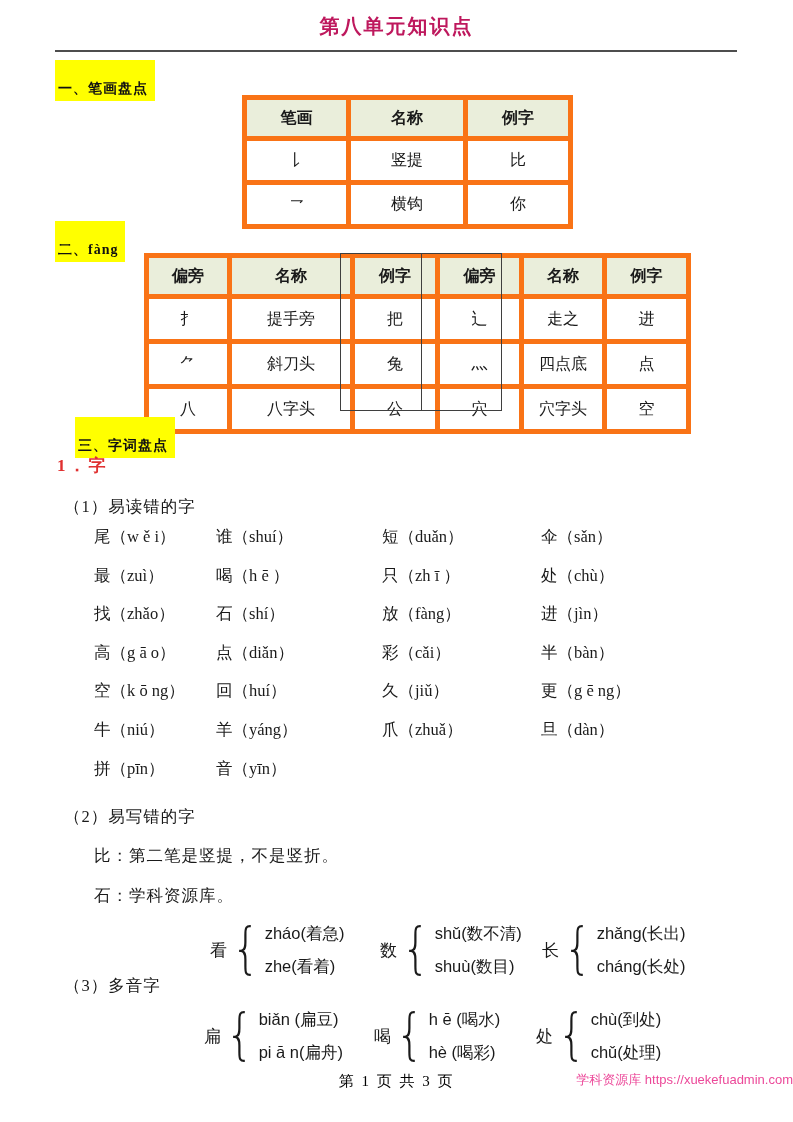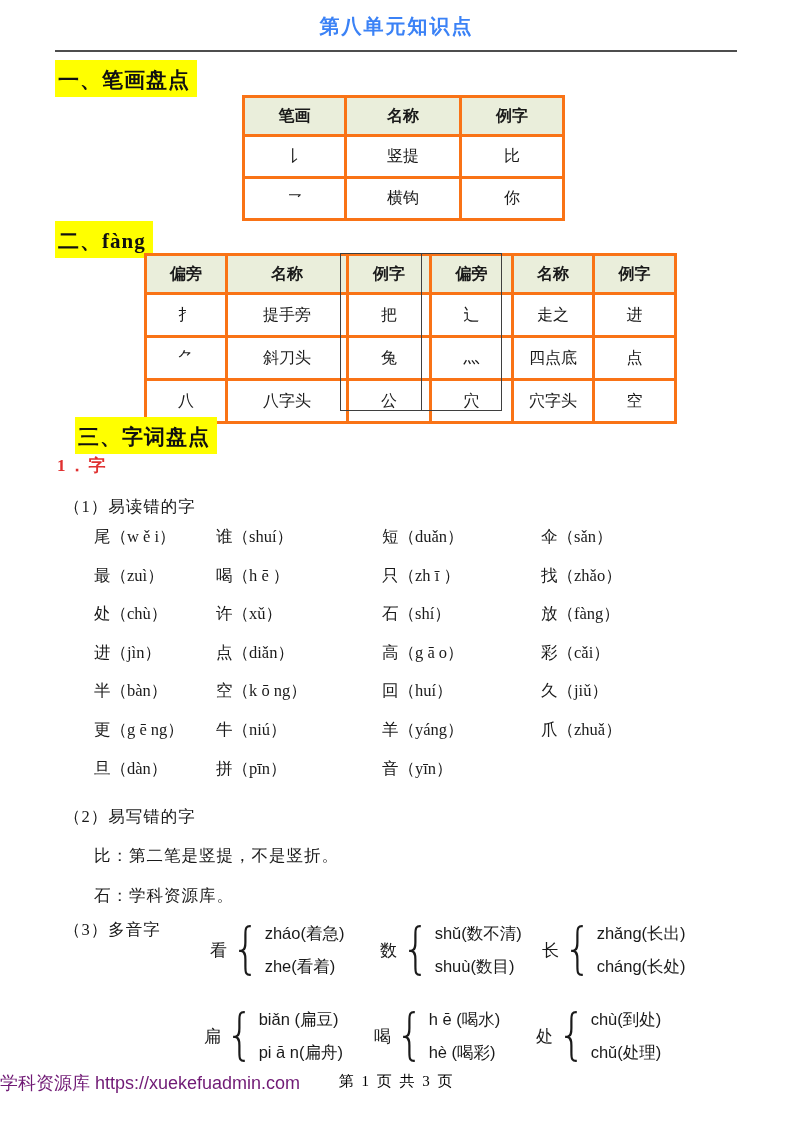--- a/index.html
+++ b/index.html
@@ -10,39 +10,39 @@
     font-family:"Liberation Serif","DejaVu Serif",serif;
     color:#1a1a1a;
     overflow:hidden;
   }
   .abs{position:absolute;}
   
   .title{
     top:13px;left:0;width:100%;
     text-align:center;
     font-size:20px;font-weight:bold;
-    color:#3b82f6;
+    color:#be185d;
     letter-spacing:2px;
   }
   .rule{top:50px;left:55px;width:682px;height:2px;background:#4d4d4d;}
   
   .sec{
-    font-size:21px;font-weight:bold;color:#111;
+    font-size:14px;font-weight:bold;color:#111;
     background:#ffff00;
-    padding:6px 7px 3px 3px;
+    padding:20px 7px 3px 3px;
     letter-spacing:1px;
     white-space:nowrap;
   }
   .sec1{top:60px;left:55px;}
   .sec2{top:221px;left:55px;}
   .sec3{top:417px;left:55px;margin-left:20px;}
   
   table{border-collapse:collapse;table-layout:fixed;}
   th,td{
-    border:3px solid #f97316;
+    border:5px solid #f97316;
     text-align:center;vertical-align:middle;
     font-size:16px;
     overflow:hidden;
     padding:0;
   }
   th{background:#eaeedb;font-weight:bold;height:36px;border-bottom:2px solid #c6ccb2;}
   td{height:39px;font-weight:normal;}
   #stroke-table{top:95px;left:242px;}
   #stroke-table th,#stroke-table td{width:99px;}
   #stroke-table .c1{width:99px;}
@@ -57,21 +57,21 @@
     border:1.5px solid #3f3f3f;
     pointer-events:none;
   }
   #ebox1{left:196px;width:80px;}
   #ebox2{left:277px;width:79px;}
   
   .red-sub{top:454px;left:57px;font-size:17px;color:#e03030;font-weight:bold;letter-spacing:3px;}
   .item-label{font-size:16.5px;letter-spacing:1px;}
   .lbl1{top:496px;left:64px;}
   .lbl2{top:806px;left:64px;}
-  .lbl3{top:919px;left:64px;}
+  .lbl3{top:975px;left:64px;}
   .misread-grid{
     top:526px;left:94px;
     display:grid;
     grid-template-columns:122px 166px 159px 160px;
     grid-auto-rows:38.6px;
     font-size:16.5px;
   }
   .misread-grid span{display:block;white-space:nowrap;}
   .note{left:94px;font-size:16.5px;letter-spacing:1px;white-space:nowrap;}
   .note1{top:845px;}
@@ -91,24 +91,24 @@
     font-size:16.5px;line-height:33px;white-space:nowrap;
   }
   .pg1{top:912px;left:210px;}
   .pg2{top:912px;left:380px;}
   .pg3{top:912px;left:542px;}
   .pg4{top:998px;left:204px;}
   .pg5{top:998px;left:374px;}
   .pg6{top:998px;left:536px;}
   
   .watermark{
-    top:1071px;left:0;width:100%;text-align:left;
-    color:#701a75;
+    top:1071px;left:0;width:100%;text-align:right;
+    color:#ec4899;
     font-family:"Liberation Sans","DejaVu Sans",sans-serif;
-    font-size:18px;
+    font-size:13px;
   }
   .pagenum{
     top:1072px;left:0;width:100%;text-align:center;
     color:#000000;font-size:15px;letter-spacing:2px;
   }
 </style>
 </head>
 <body>
 
 <div id="page">
@@ -188,28 +188,27 @@
   <div class="abs item-label lbl1">（1）易读错的字</div>
 
   <div class="abs misread-grid">
     <span>尾（w ě i）</span>
     <span>谁（shuí）</span>
     <span>短（duǎn）</span>
     <span>伞（sǎn）</span>
     <span>最（zuì）</span>
     <span>喝（h ē ）</span>
     <span>只（zh ī ）</span>
+    <span>处（chù）</span>
     <span>找（zhǎo）</span>
-    <span>处（chù）</span>
-    <span>许（xǔ）</span>
     <span>石（shí）</span>
     <span>放（fàng）</span>
     <span>进（jìn）</span>
+    <span>高（g ā o）</span>
     <span>点（diǎn）</span>
-    <span>高（g ā o）</span>
     <span>彩（cǎi）</span>
     <span>半（bàn）</span>
     <span>空（k ō ng）</span>
     <span>回（huí）</span>
     <span>久（jiǔ）</span>
     <span>更（g ē ng）</span>
     <span>牛（niú）</span>
     <span>羊（yáng）</span>
     <span>爪（zhuǎ）</span>
     <span>旦（dàn）</span>

